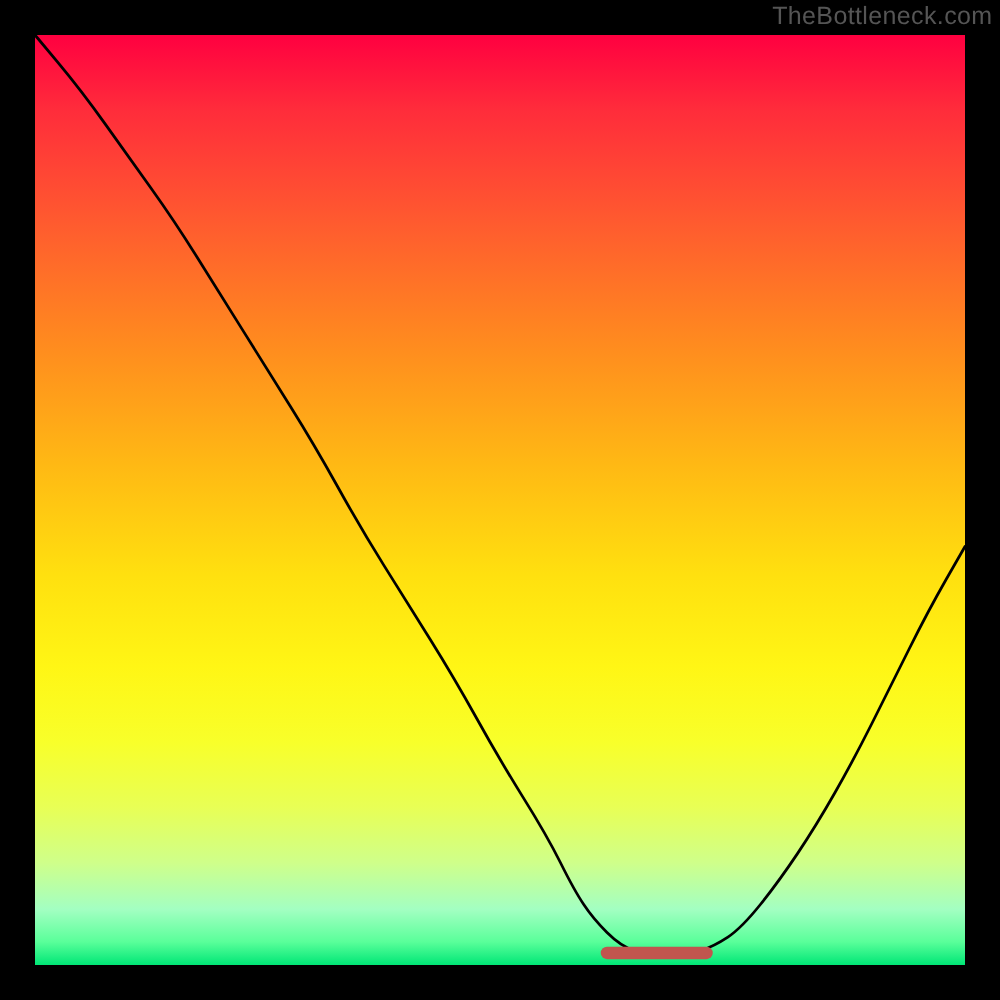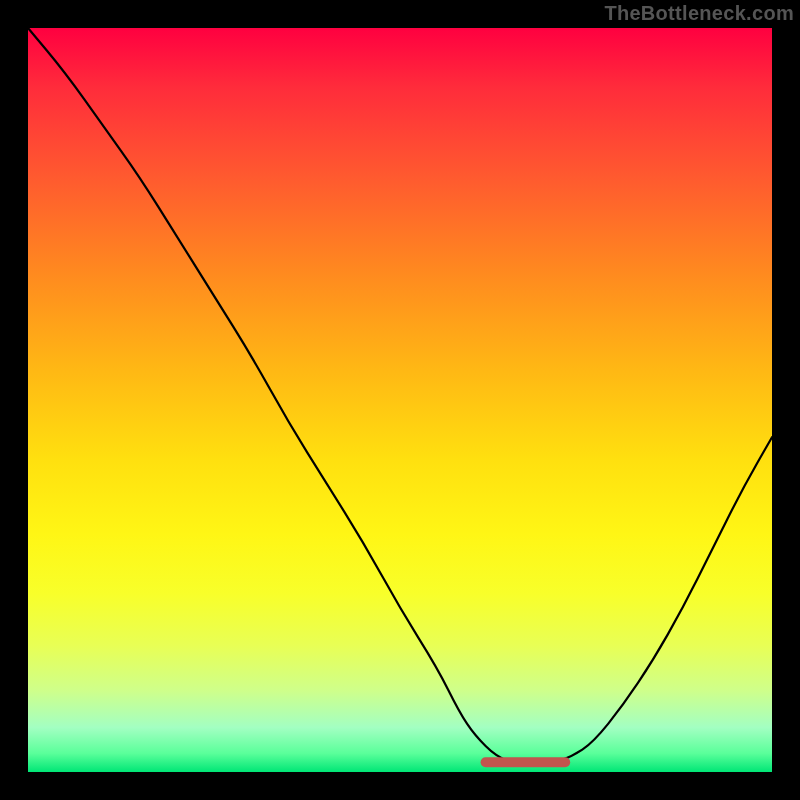--- a/index.html
+++ b/index.html
@@ -15,21 +15,21 @@
     position: relative;
     width: 800px;
     height: 800px;
   }
   .watermark {
     position: absolute;
     top: 2px;
     right: 6px;
     color: #555;
     font-size: 20px;
-    font-weight: 700;
+    font-weight: 400;
     letter-spacing: 0.3px;
     z-index: 50;
     user-select: none;
   }
   .plot-area {
     position: absolute;
     left: 28px;
     top: 28px;
     width: 744px;
     height: 744px;

